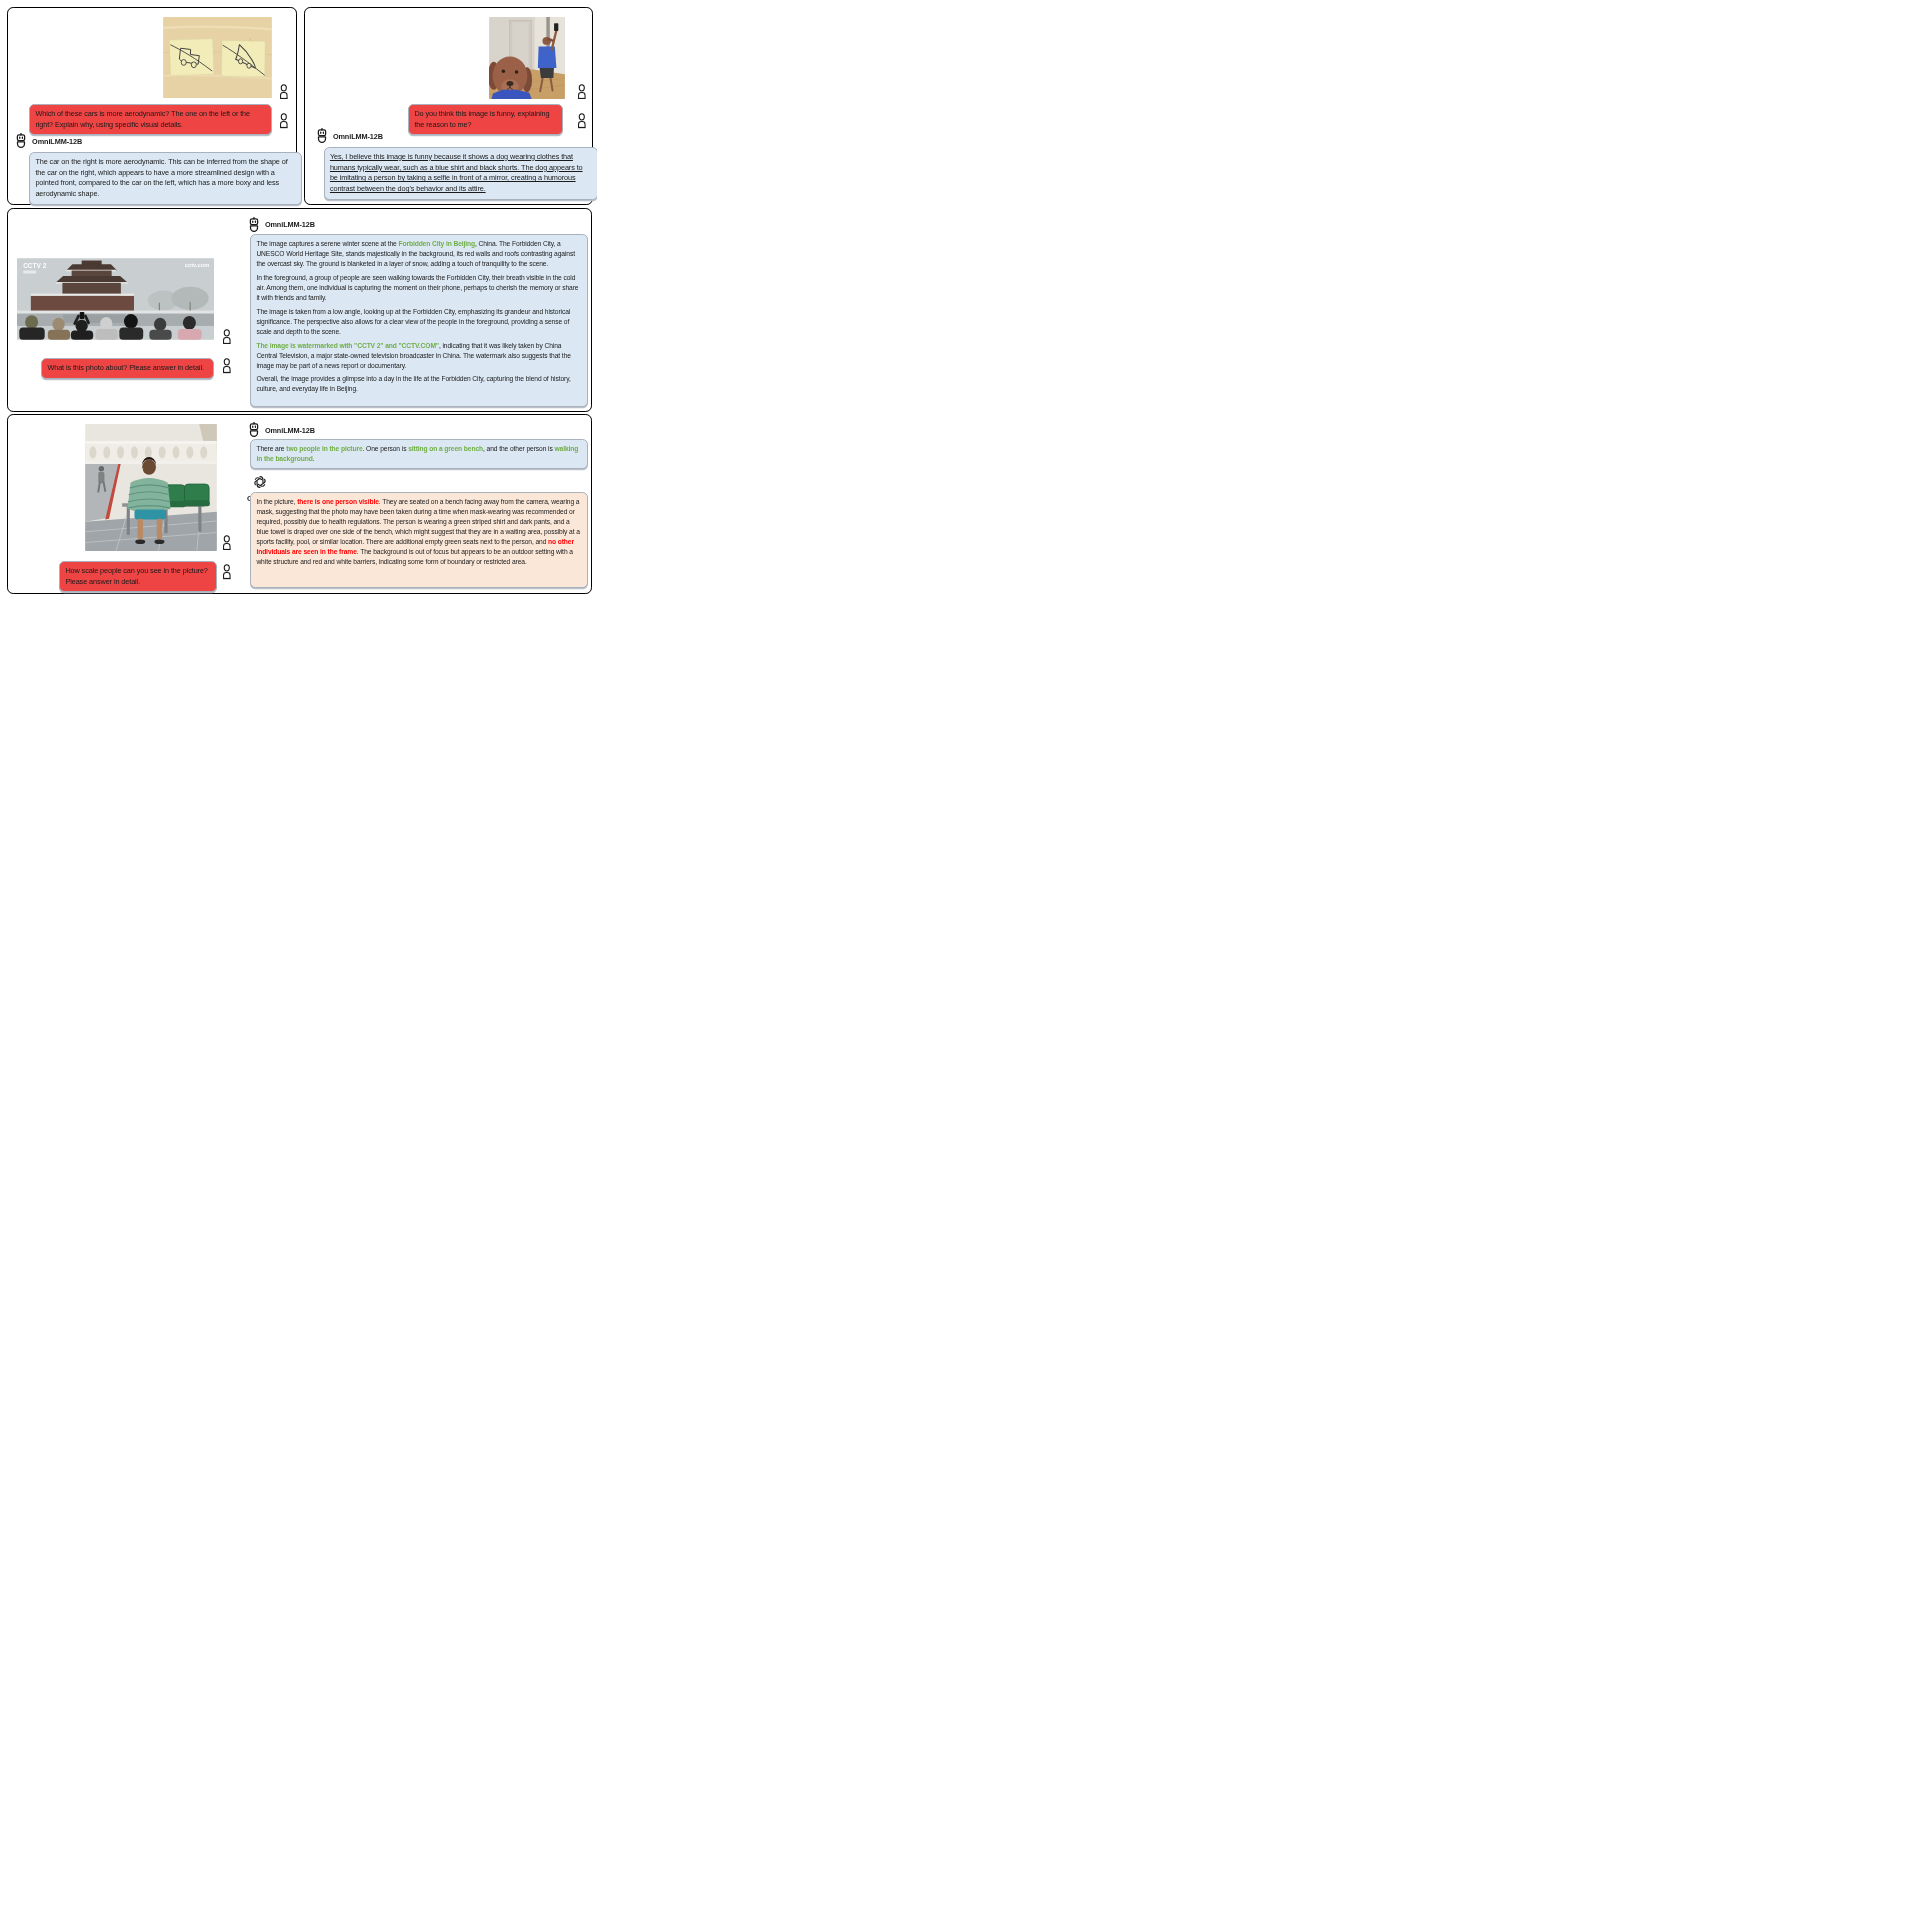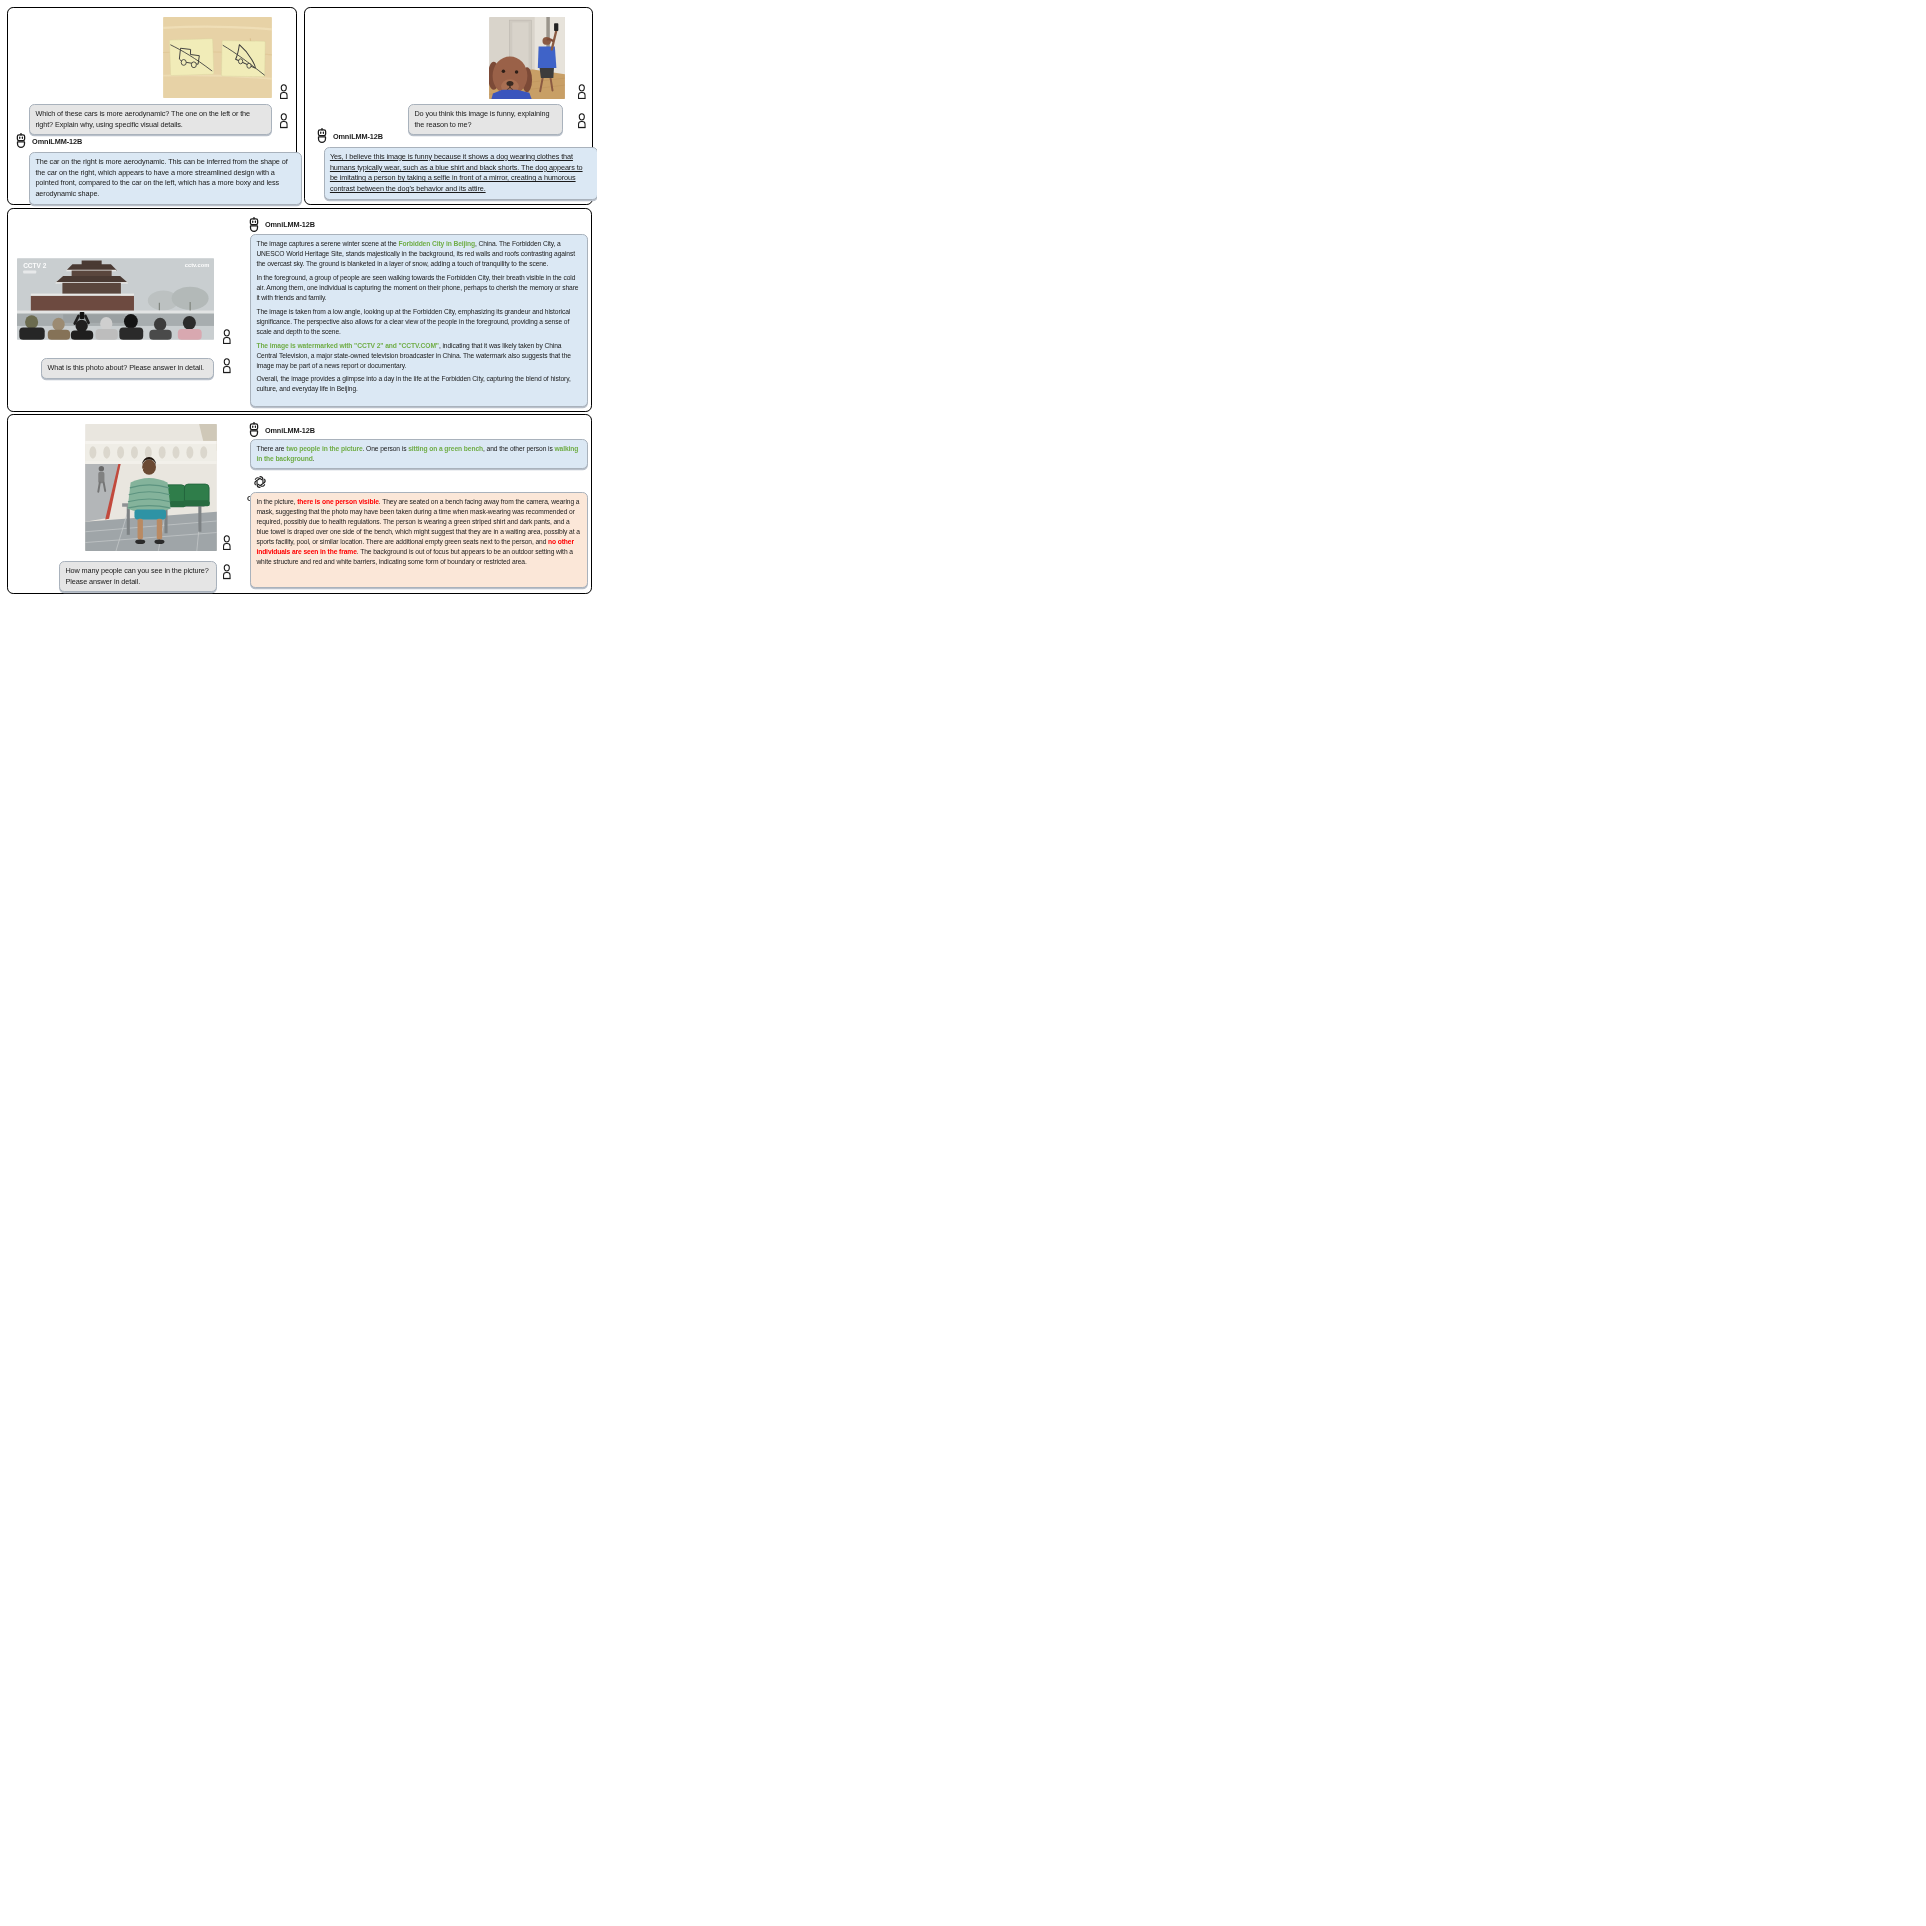--- a/index.html
+++ b/index.html
@@ -7,21 +7,21 @@
         font-family:"Liberation Sans","DejaVu Sans",sans-serif;color:#1a1a1a;overflow:hidden;}
   .panel{position:absolute;background:#fff;border:1px solid #000;border-radius:6.2px;}
   #p1{left:7px;top:7px;width:288px;height:196px;}
   #p2{left:304px;top:7px;width:287px;height:196px;}
   #p3{left:7px;top:208px;width:583px;height:202px;}
   #p4{left:7px;top:414px;width:583px;height:178px;}
 
   .bubble{position:absolute;border:0.6px solid #a9b2bc;border-radius:5.4px;
           box-shadow:0 1.3px 0 #b9c0ca;padding:3.9px 5.4px;box-sizing:border-box;
           letter-spacing:-0.1px;}
-  .user-bubble{background:#e5e5e5;display:flex;align-items:center;}
+  .user-bubble{background:#ef4444;display:flex;align-items:center;}
   .bot-bubble{background:#dbe8f4;}
   .gpt-bubble{background:#fbe7d8;}
   .fs-top{font-size:7.3px;line-height:10.8px;}
   .fs-wide{font-size:6.7px;line-height:10px;}
   .bot-bubble p{margin:0 0 3.9px 0;}
   .bot-bubble p:last-child{margin-bottom:0;}
   .hl-green{color:#70ad47;font-weight:bold;}
   .hl-red{color:#ff0000;font-weight:bold;}
 
   .model-row{position:absolute;display:flex;align-items:center;gap:3.9px;}
@@ -369,18 +369,18 @@
 </span>
         <span class="u-ic">
   <svg width="11.6" height="15.4" viewBox="0 0 100 130">
     <ellipse cx="50" cy="32" rx="22" ry="27" fill="none" stroke="#1a1a1a" stroke-width="9"></ellipse>
     <path d="M22 124 V96 Q22 72 46 72 H54 Q78 72 78 96 V124" fill="none" stroke="#1a1a1a" stroke-width="9"></path>
     <line x1="18" y1="124" x2="82" y2="124" stroke="#1a1a1a" stroke-width="11"></line>
   </svg>
 </span>
     </div>
     <div class="bubble user-bubble fs-top" style="left:51px;top:146px;width:158px;min-height:25px;">
-      <span>How many people can you see in the picture? Please answer in detail.</span>
+      <span>How scale people can you see in the picture? Please answer in detail.</span>
     </div>
   </section>
 
 </div>
 
 
 </body></html>

